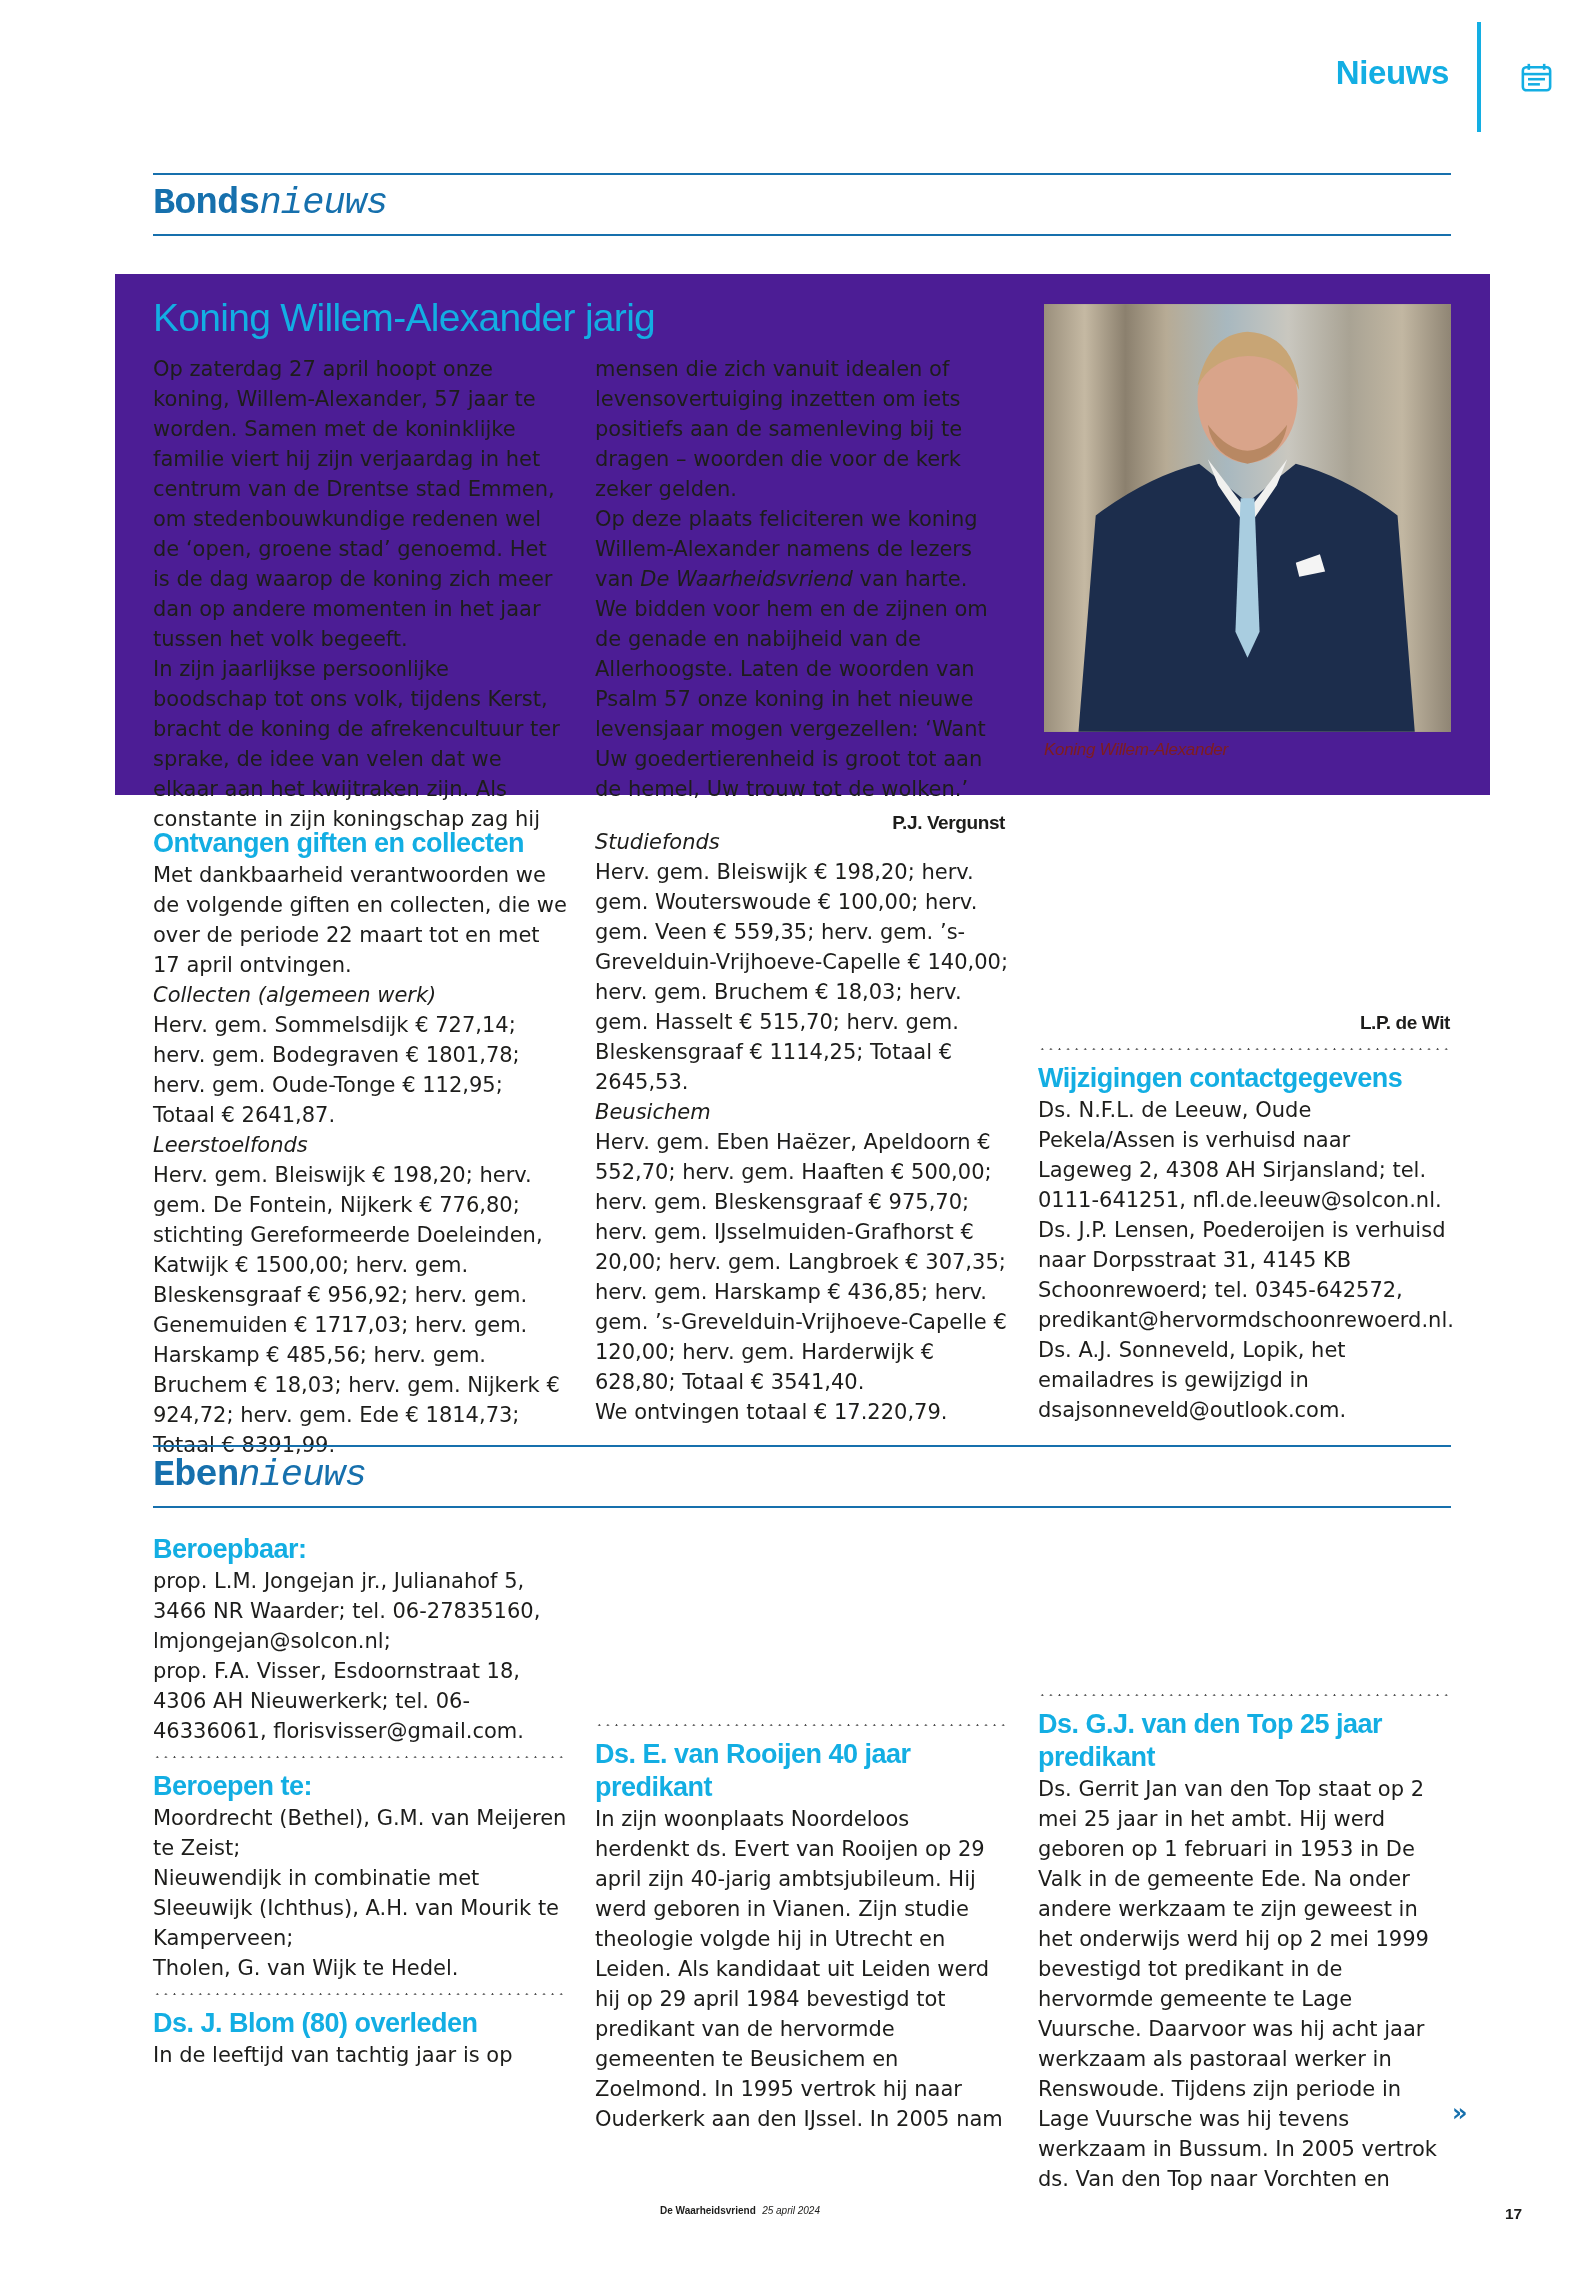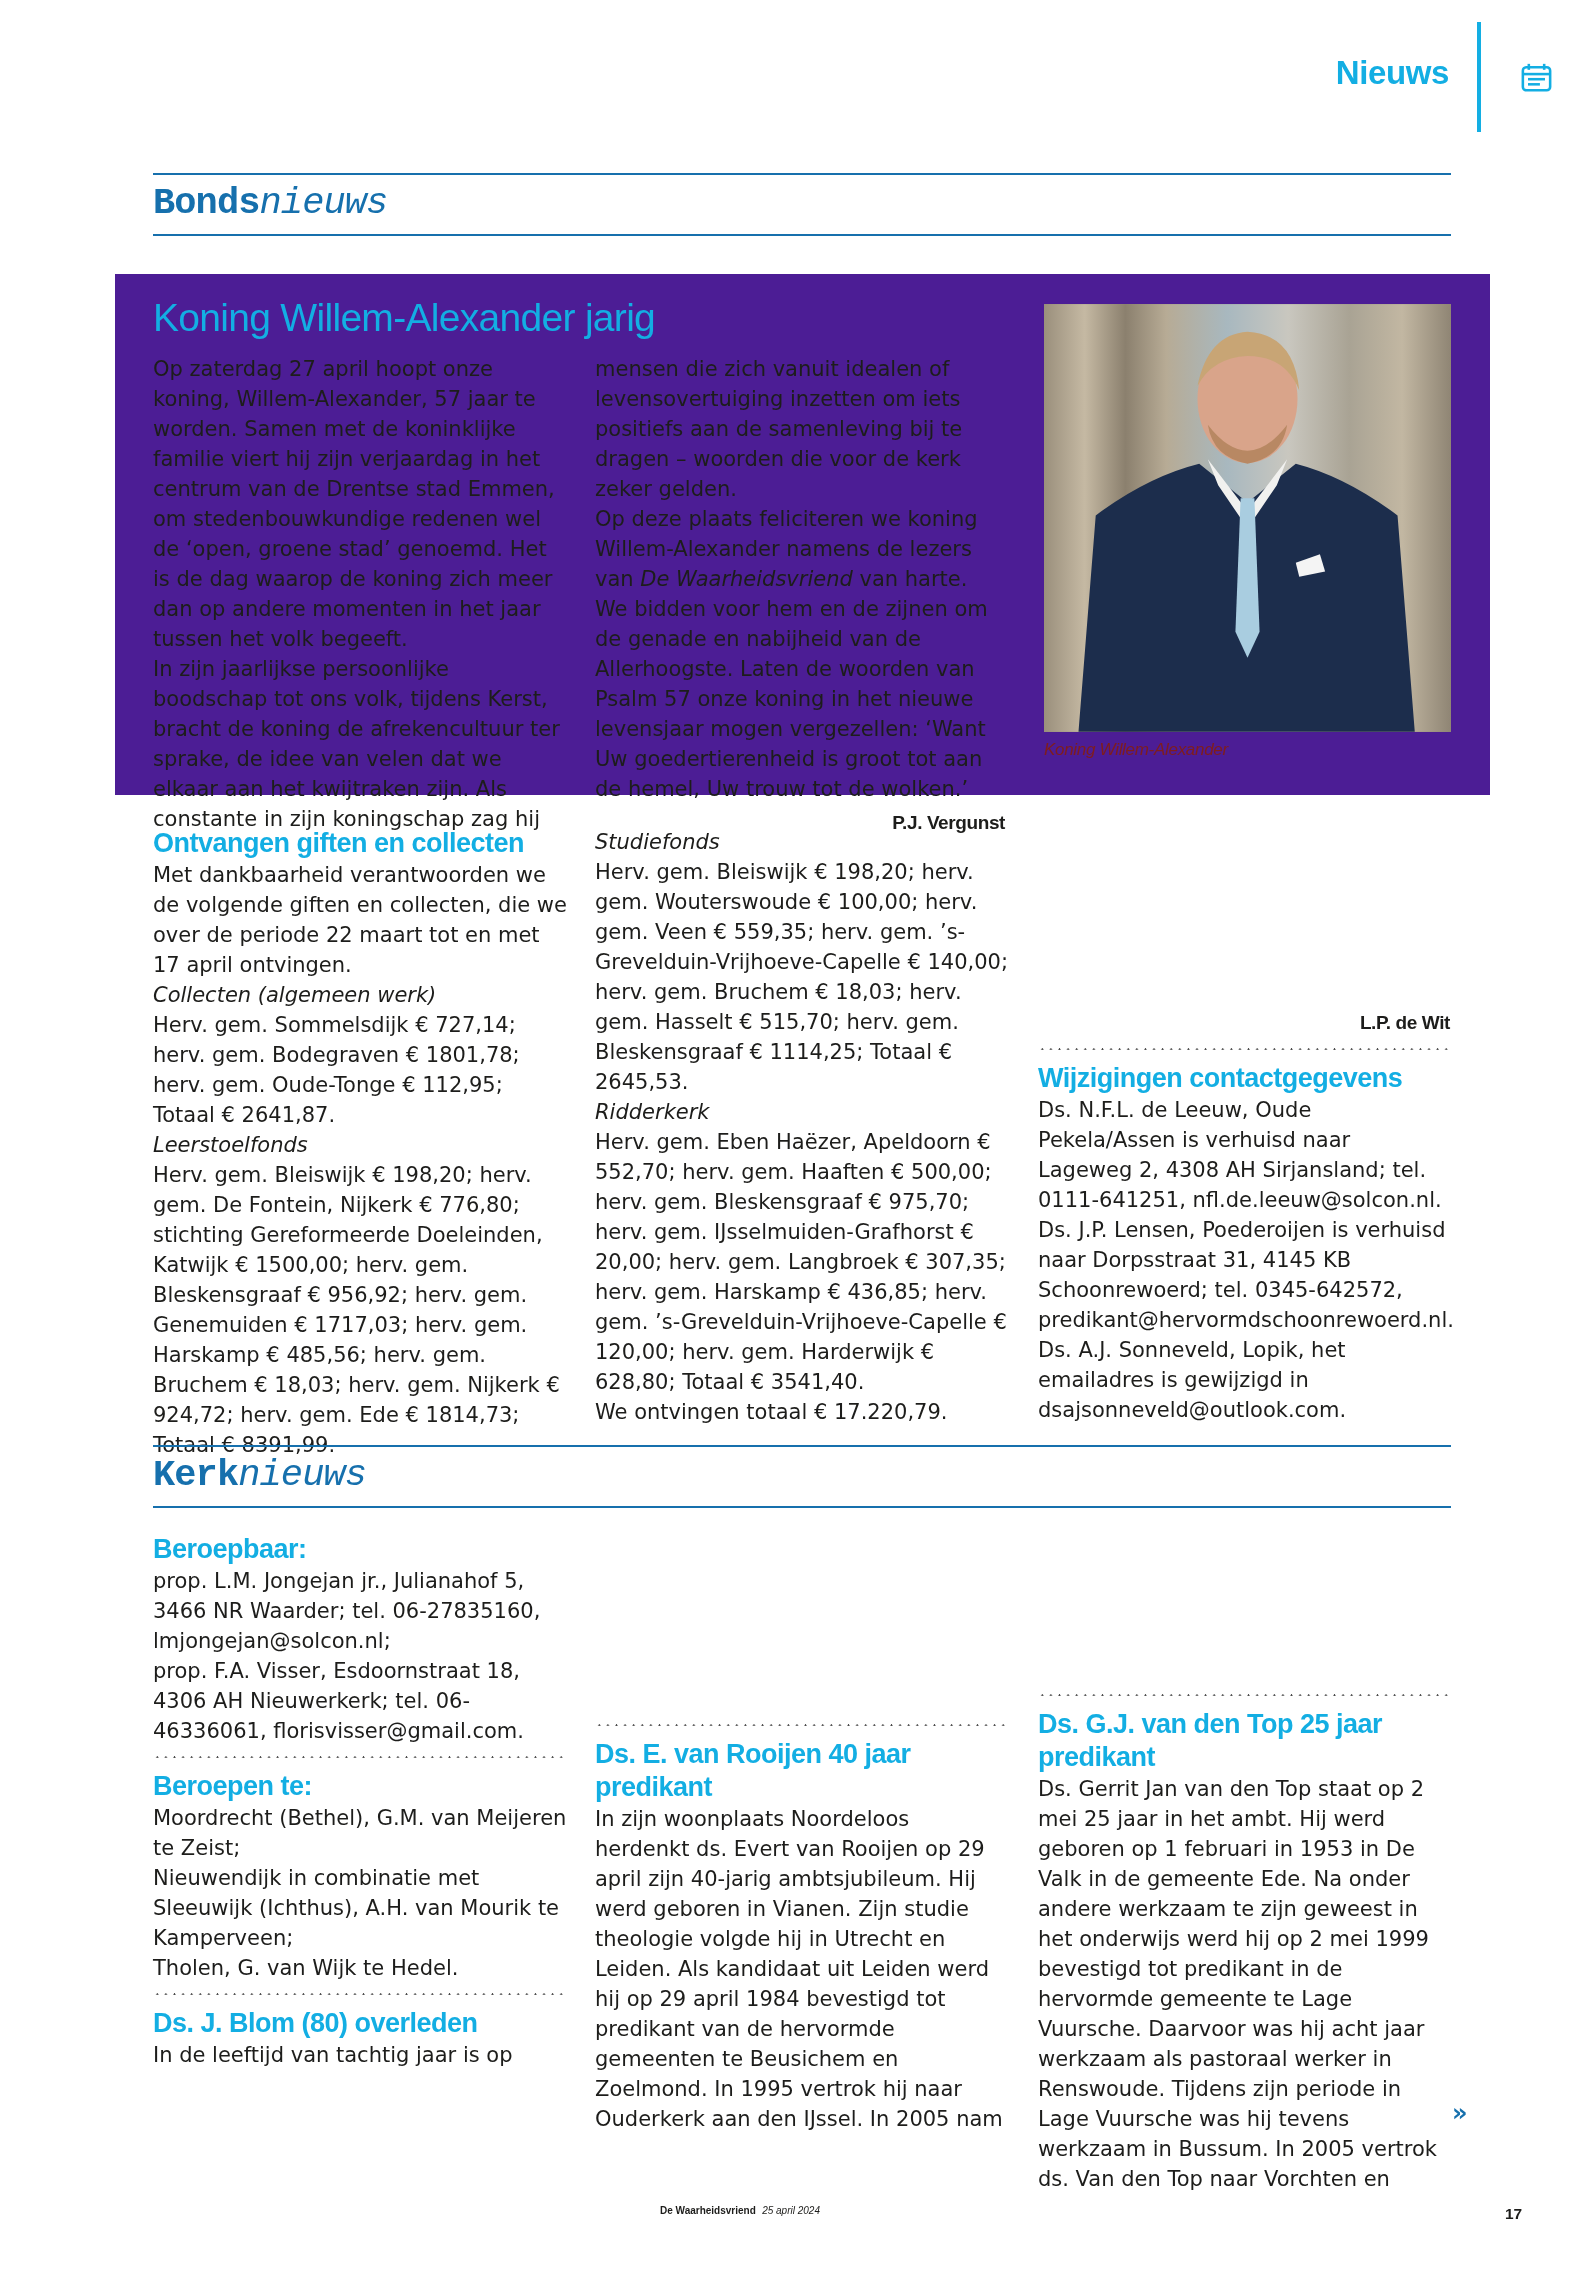--- a/index.html
+++ b/index.html
@@ -105,36 +105,36 @@
   <p>Met dankbaarheid verantwoorden we de volgende giften en collecten, die we over de periode 22 maart tot en met 17 april ontvingen.</p>
   <p><i>Collecten (algemeen werk)</i></p>
   <p>Herv. gem. Sommelsdijk € 727,14; herv. gem. Bodegraven € 1801,78; herv. gem. Oude-Tonge € 112,95; Totaal € 2641,87.</p>
   <p><i>Leerstoelfonds</i></p>
   <p>Herv. gem. Bleiswijk € 198,20; herv. gem. De Fontein, Nijkerk € 776,80; stichting Gereformeerde Doeleinden, Katwijk € 1500,00; herv. gem. Bleskensgraaf € 956,92; herv. gem. Genemuiden € 1717,03; herv. gem. Harskamp € 485,56; herv. gem. Bruchem € 18,03; herv. gem. Nijkerk € 924,72; herv. gem. Ede € 1814,73; Totaal € 8391,99.</p>
 </div>
 
 <div class="col" style="left:595px; top:827px; width:414px;">
   <p><i>Studiefonds</i></p>
   <p>Herv. gem. Bleiswijk € 198,20; herv. gem. Wouterswoude € 100,00; herv. gem. Veen € 559,35; herv. gem. ’s-Grevelduin-Vrijhoeve-Capelle € 140,00; herv. gem. Bruchem € 18,03; herv. gem. Hasselt € 515,70; herv. gem. Bleskensgraaf € 1114,25; Totaal € 2645,53.</p>
-  <p><i>Ridderkerk</i></p>
+  <p><i>Beusichem</i></p>
   <p>Herv. gem. Eben Haëzer, Apeldoorn € 552,70; herv. gem. Haaften € 500,00; herv. gem. Bleskensgraaf € 975,70; herv. gem. IJsselmuiden-Grafhorst € 20,00; herv. gem. Langbroek € 307,35; herv. gem. Harskamp € 436,85; herv. gem. ’s-Grevelduin-Vrijhoeve-Capelle € 120,00; herv. gem. Harderwijk € 628,80; Totaal € 3541,40.</p>
   <p style="height:30px; overflow:hidden;">We ontvingen totaal € 17.220,79. Hartelijk dank voor uw/jouw betrokkenheid bij het werk van de Gereformeerde Bond. Het IBAN-nummer luidt NL98INGB0000138421 t.n.v. Gereformeerde Bond te Apeldoorn. Wilt u de bestemming van uw bijdrage en woonplaats duidelijk vermelden?</p>
 </div>
 
 <div class="col" style="left:1038px; top:827px; width:412px;">
   <div class="sig" style="margin-top:181px;">L.P. de Wit</div>
   <div class="dots"></div>
   <div class="sub">Wijzigingen contactgegevens</div>
   <p>Ds. N.F.L. de Leeuw, Oude Pekela/Assen is verhuisd naar Lageweg 2, 4308 AH Sirjansland; tel. 0111-641251, nfl.de.leeuw@solcon.nl.</p>
   <p>Ds. J.P. Lensen, Poederoijen is verhuisd naar Dorpsstraat 31, 4145 KB Schoonrewoerd; tel. 0345-642572, predikant@hervormdschoonrewoerd.nl.</p>
   <p>Ds. A.J. Sonneveld, Lopik, het emailadres is gewijzigd in dsajsonneveld@outlook.com.</p>
 </div>
 
 <div class="sect-head" style="top:1445px;">
-  <div class="title"><b>Kerk</b><i>nieuws</i></div>
+  <div class="title"><b>Eben</b><i>nieuws</i></div>
 </div>
 
 <div class="col" style="left:153px; top:1533px; width:414px;">
   <div class="sub">Beroepbaar:</div>
   <p>prop. L.M. Jongejan jr., Julianahof 5, 3466 NR Waarder; tel. 06-27835160, lmjongejan@solcon.nl;</p>
   <p>prop. F.A. Visser, Esdoornstraat 18, 4306 AH Nieuwerkerk; tel. 06-46336061, florisvisser@gmail.com.</p>
   <div class="dots"></div>
   <div class="sub">Beroepen te:</div>
   <p>Moordrecht (Bethel), G.M. van Meijeren te Zeist;</p>
   <p>Nieuwendijk in combinatie met Sleeuwijk (Ichthus), A.H. van Mourik te Kamperveen;</p>

